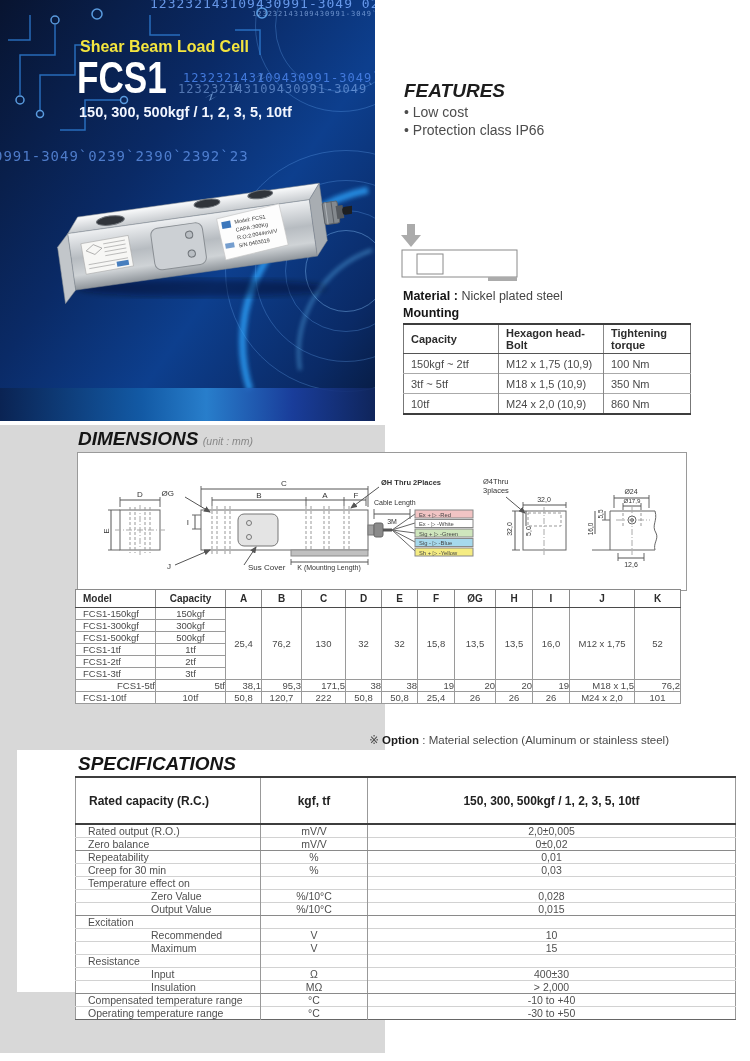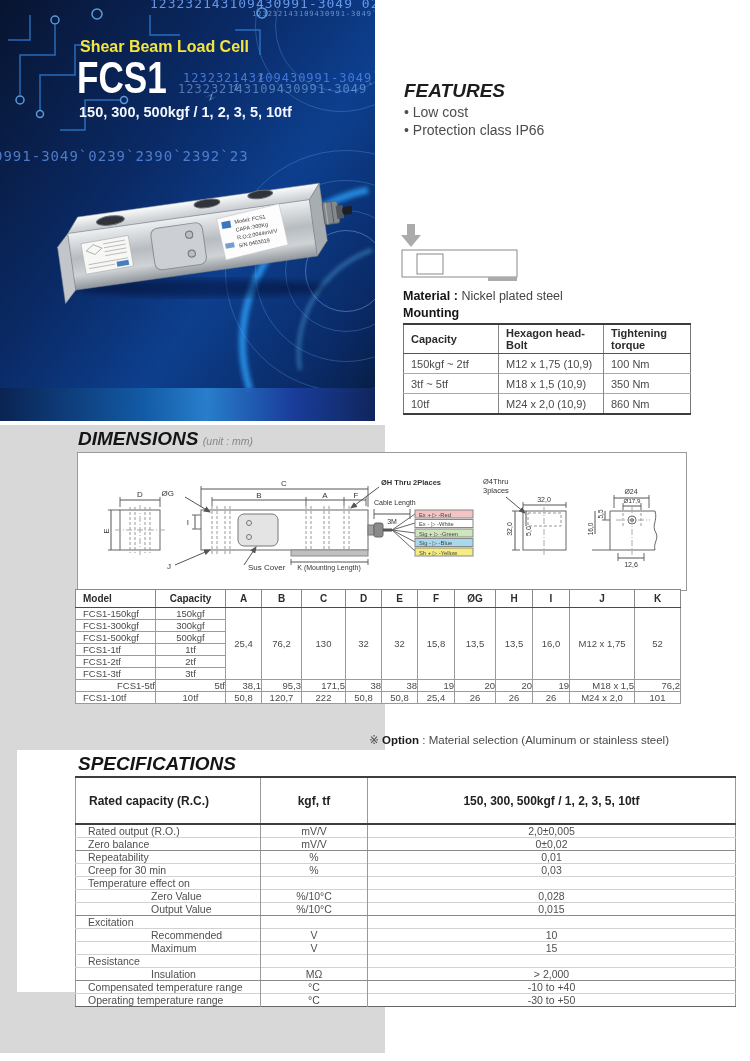--- a/index.html
+++ b/index.html
@@ -564,20 +564,25 @@
     <tr>
       <td class="lbl ind">Maximum</td>
       <td class="unit">V</td>
       <td class="val">15</td>
     </tr>
     <tr>
       <td class="lbl">Resistance</td>
       <td class="unit"></td>
       <td class="val"></td>
     </tr>
+    <tr>
+      <td class="lbl ind">Input</td>
+      <td class="unit">Ω</td>
+      <td class="val">400±30</td>
+    </tr>
     <tr class="gsep">
       <td class="lbl ind">Insulation</td>
       <td class="unit">MΩ</td>
       <td class="val">&gt; 2,000</td>
     </tr>
     <tr>
       <td class="lbl">Compensated temperature range</td>
       <td class="unit">°C</td>
       <td class="val">-10 to +40</td>
     </tr>

